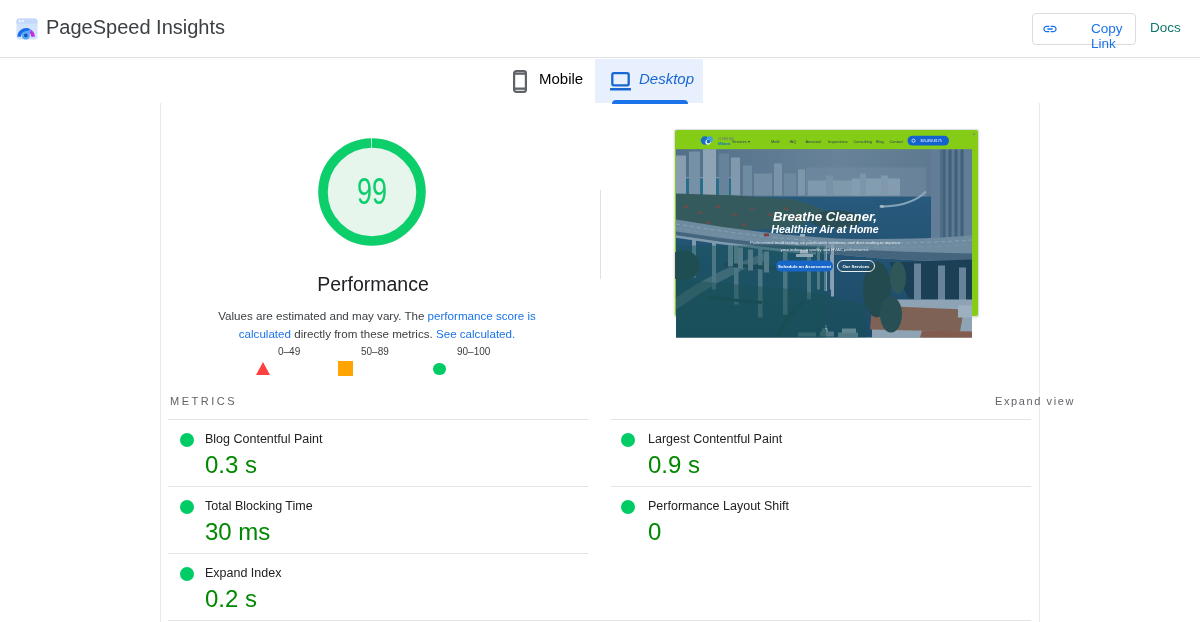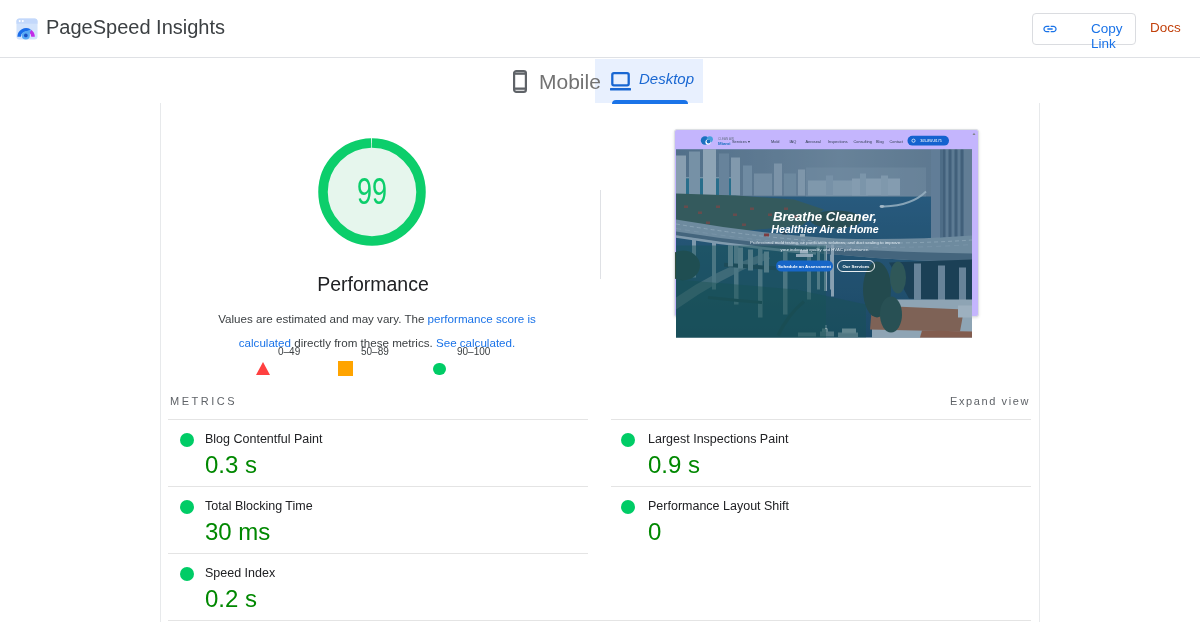--- a/index.html
+++ b/index.html
@@ -10,63 +10,63 @@
   
   #hdr { position:absolute; left:0; top:0; width:1200px; height:58px;
     border-bottom:1px solid #dfe1e5; background:#fff; }
   #logo { position:absolute; left:16px; top:18px; width:22px; height:22px; }
   #title { position:absolute; left:46px; top:15px; font-size:20px; color:#3c4043;
     letter-spacing:0; line-height:24px; }
   #copybtn { position:absolute; left:1032px; top:13px; width:104px; height:32px;
     border:1px solid #dadce0; border-radius:4px; background:#fff; }
   #copybtn svg { position:absolute; left:9px; top:7px; }
   #copybtn span { position:absolute; left:29px; top:7px; font-size:13.5px; color:#1a73e8;margin-left:29px; }
-  #docs { position:absolute; left:1150px; top:20px; font-size:13.5px; color:#c2410c; }
+  #docs { position:absolute; left:1150px; top:20px; font-size:13.5px; color:#0f766e; }
 
   
   #tab-desktop-bg { position:absolute; left:595px; top:59px; width:108px; height:44px;
     background:#e8f0fe; }
   #tab-ind { position:absolute; left:612px; top:100px; width:76px; height:4px;
     background:#1a73e8; border-radius:4px 4px 0 0; }
   .tabicon { position:absolute; }
-  #mob-txt { position:absolute; left:539px; top:70px; font-size:21px; color:#737373; }
+  #mob-txt { position:absolute; left:539px; top:70px; font-size:15px; color:#000000; }
   #desk-txt { position:absolute; left:639px; top:70px; font-size:15px; color:#1967d2;font-style:italic; }
 
   
   #rep { position:absolute; left:160px; top:103px; width:880px; height:519px;
     border-left:1px solid #e7e9eb; border-right:1px solid #e7e9eb; }
   #vdiv { position:absolute; left:600px; top:190px; width:1px; height:89px; background:#dfe1e5; }
 
   
   #gauge { position:absolute; left:312px; top:132px; }
   #perf { position:absolute; left:160px; top:273px; width:426px; text-align:center;
     font-size:19.5px; color:#202124; }
   #desc { position:absolute; left:160px; top:307px; width:426px; text-align:center;
-    font-size:11.6px; line-height:24px; color:#3c4043;padding-left:8px; }
+    font-size:11.6px; line-height:18px; color:#3c4043;padding-left:8px; }
   #desc a { color:#1a73e8; text-decoration:none; }
 
   
   .lg-txt { position:absolute; top:346px; font-size:10px; color:#3c4043;text-align:center; }
   #lg-tri { position:absolute; left:256px; top:362px; width:0; height:0;
     border-left:7.5px solid transparent; border-right:7.5px solid transparent;
     border-bottom:13px solid #ff4040; }
   #lg-sq { position:absolute; left:338px; top:361px; width:14.5px; height:14.5px; background:#ffa400; }
   #lg-ci { position:absolute; left:433px; top:362.5px; width:12.5px; height:12.5px;
     border-radius:50%; background:#00cc66; }
 
   
   .mlabel { position:absolute; top:395px; font-size:11px; letter-spacing:1.6px; color:#5f6368; }
   .hr { position:absolute; height:1px; background:#e4e4e4; }
   .bullet { position:absolute; width:14px; height:14px; border-radius:50%; background:#00cc66; }
   .mname { position:absolute; font-size:12.5px; color:#202124; }
   .mval { position:absolute; font-size:24px; color:#008800;text-align:right; }
 
   
   #thumb { position:absolute; left:674px; top:129px; width:305px; height:188px;
-    background:#c4b5fd; border:1px solid #dcdfe3; border-radius:3px;
+    background:#84cc16; border:1px solid #dcdfe3; border-radius:3px;
     box-shadow:0 1px 3px rgba(0,0,0,.12); }
   #thumb svg { position:absolute; left:2px; top:20px; }
 </style>
 </head>
 <body>
 
 <div id="hdr">
   <svg id="logo" viewBox="0 0 24 24">
     <rect x="0.5" y="0.5" width="23" height="23" rx="3.2" fill="#d2e3fc"></rect>
     <path d="M0.5 3.7 a3.2 3.2 0 0 1 3.2-3.2 h16.6 a3.2 3.2 0 0 1 3.2 3.2 v2.6 h-23 z" fill="#c3d8fb"></path>
@@ -114,41 +114,41 @@
 <div id="desc">Values are estimated and may vary. The <a>performance score is<br>calculated</a> directly from these metrics. <a>See calculated.</a></div>
 
 <div id="lg-tri"></div>
 <span class="lg-txt" style="left:278px">0–49</span>
 <div id="lg-sq"></div>
 <span class="lg-txt" style="left:361px">50–89</span>
 <div id="lg-ci"></div>
 <span class="lg-txt" style="left:457px">90–100</span>
 
 <span class="mlabel" style="left:170px;letter-spacing:2.5px">METRICS</span>
-<span class="mlabel" style="left:950px">Expand view</span>
+<span class="mlabel" style="left:995px">Expand view</span>
 
 <div class="hr" style="left:168px;top:419px;width:420px"></div>
 <div class="hr" style="left:611px;top:419px;width:420px"></div>
 <div class="hr" style="left:168px;top:486px;width:420px"></div>
 <div class="hr" style="left:611px;top:486px;width:420px"></div>
 <div class="hr" style="left:168px;top:553px;width:420px"></div>
 <div class="hr" style="left:168px;top:620px;width:863px"></div>
 
 <div class="bullet" style="left:180px;top:433px"></div>
 <span class="mname" style="left:205px;top:432px">Blog Contentful Paint</span>
 <span class="mval" style="left:205px;top:451px">0.3 s</span>
 <div class="bullet" style="left:180px;top:500px"></div>
 <span class="mname" style="left:205px;top:499px">Total Blocking Time</span>
 <span class="mval" style="left:205px;top:518px">30 ms</span>
 <div class="bullet" style="left:180px;top:567px"></div>
-<span class="mname" style="left:205px;top:566px">Speed Index</span>
+<span class="mname" style="left:205px;top:566px">Expand Index</span>
 <span class="mval" style="left:205px;top:585px">0.2 s</span>
 
 <div class="bullet" style="left:621px;top:433px"></div>
-<span class="mname" style="left:648px;top:432px">Largest Inspections Paint</span>
+<span class="mname" style="left:648px;top:432px">Largest Contentful Paint</span>
 <span class="mval" style="left:648px;top:451px">0.9 s</span>
 <div class="bullet" style="left:621px;top:500px"></div>
 <span class="mname" style="left:648px;top:499px">Performance Layout Shift</span>
 <span class="mval" style="left:648px;top:518px">0</span>
 
 <div id="thumb">
 <svg width="303" height="209" viewBox="0 0 303 209" style="position:absolute;left:0;top:0">
   <defs>
     <linearGradient id="skyg" x1="0" y1="0" x2="1" y2="0">
       <stop offset="0" stop-color="#73879c"></stop>

